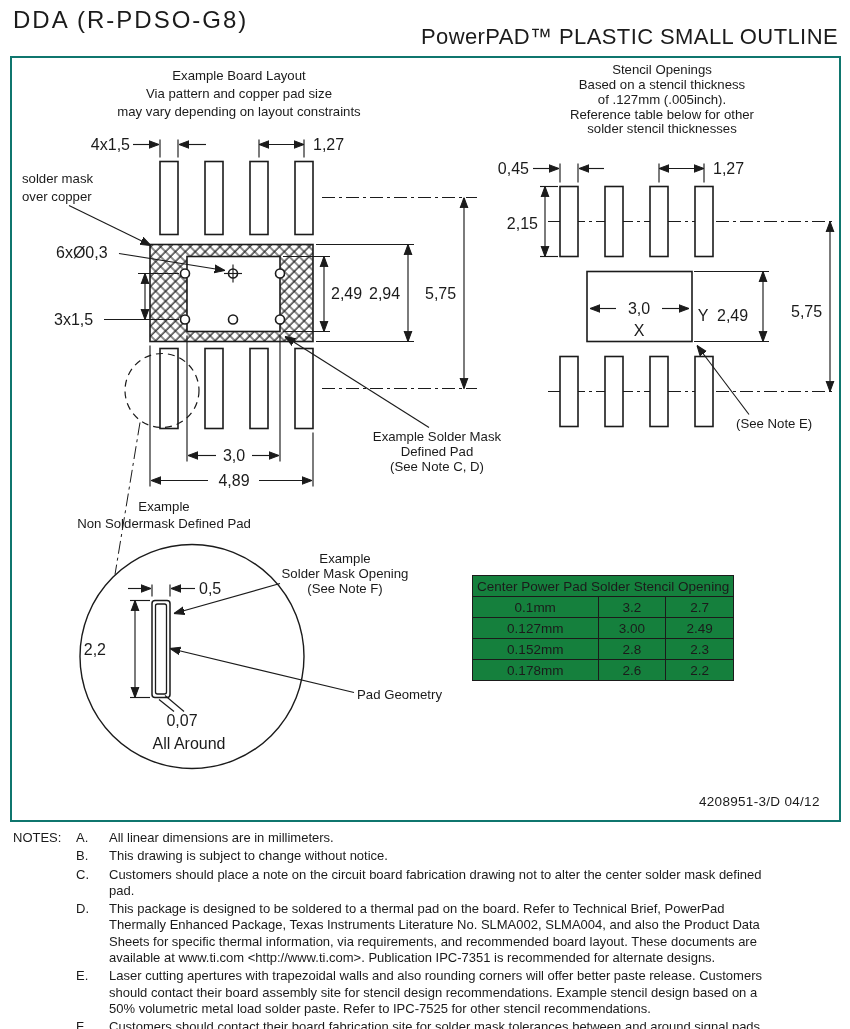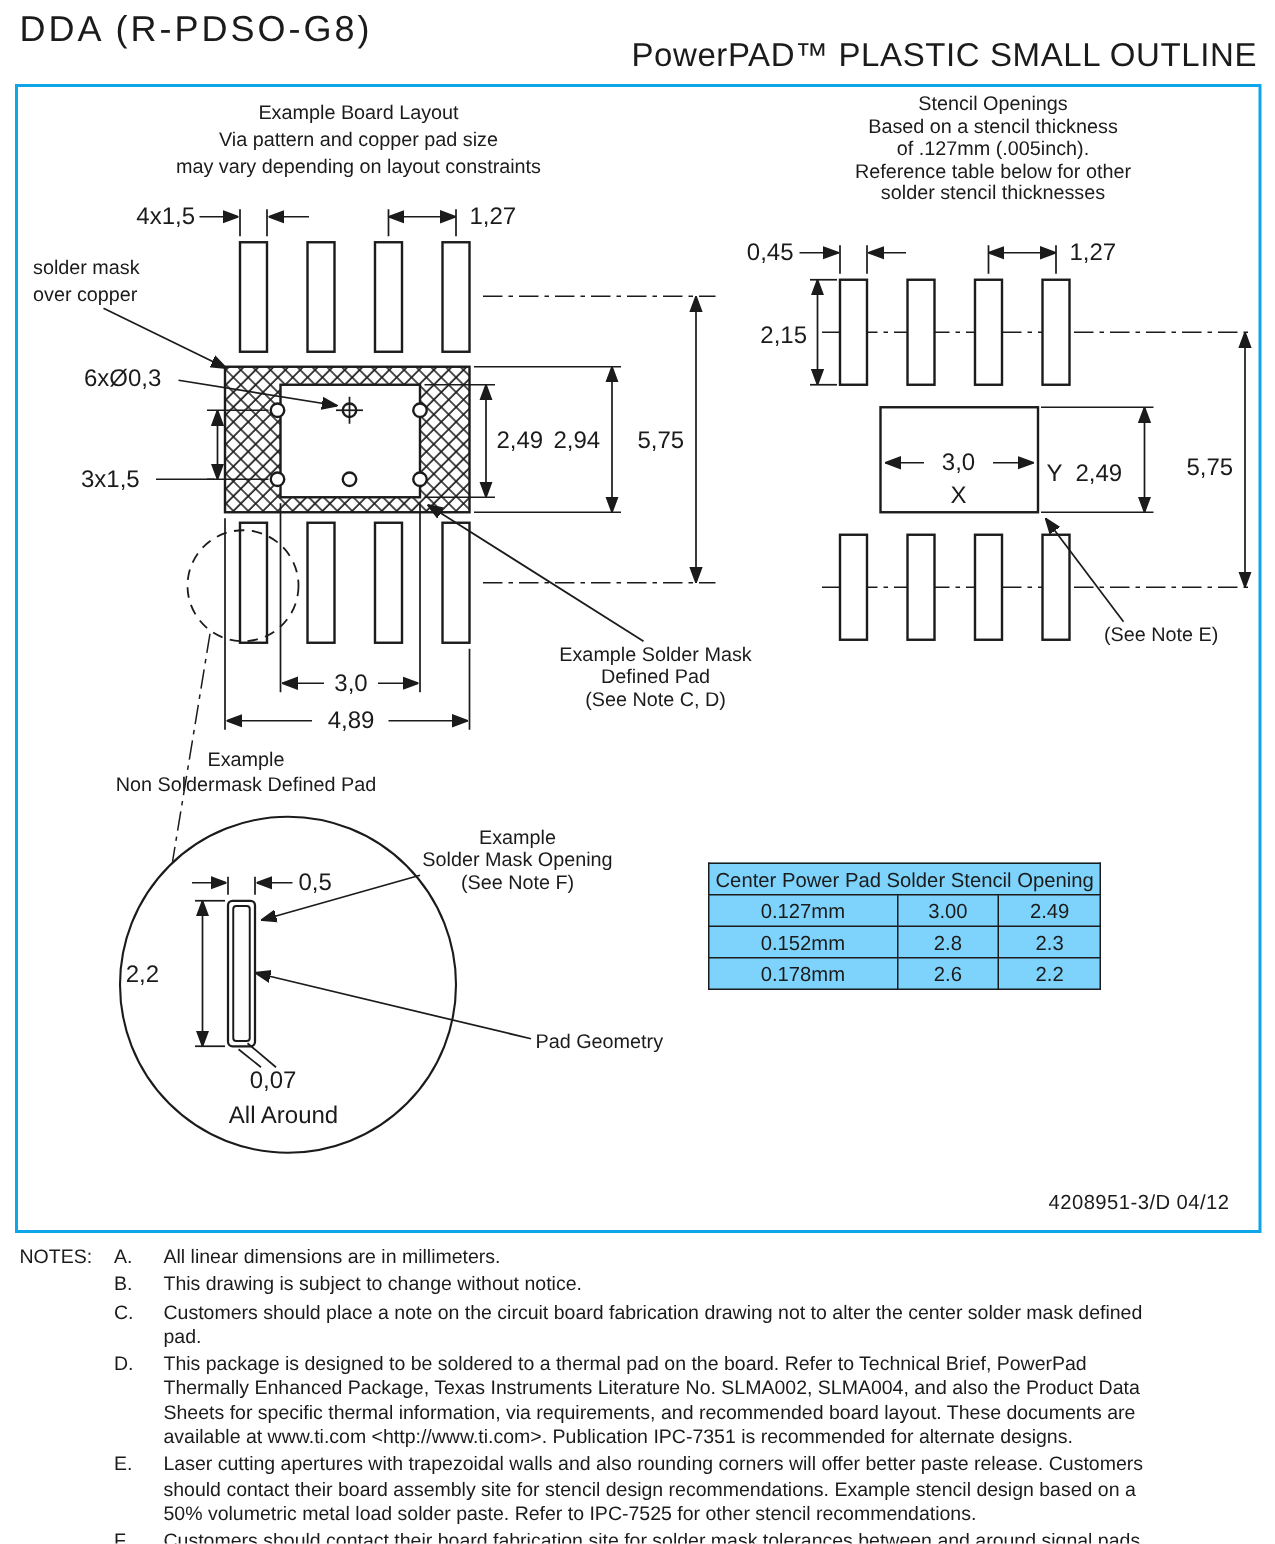--- a/index.html
+++ b/index.html
@@ -5,33 +5,33 @@
   * { margin:0; padding:0; box-sizing:border-box; }
   html,body { background:#fff; }
   body {
     width:850px; height:1029px; position:relative;
     font-family:"Liberation Sans", sans-serif; color:#1b1b1b;
     overflow:hidden;
   }
   .hdr-left  { position:absolute; left:13px; top:6px;  font-size:24px; letter-spacing:2px; white-space:nowrap; }
   .hdr-right { position:absolute; right:12px; top:24px; font-size:22px; letter-spacing:.4px; white-space:nowrap; }
 
-  .frame { position:absolute; left:10px; top:56px; width:831px; height:766px; border:2px solid #0ea5e9; background:#fff; }
+  .frame { position:absolute; left:10px; top:56px; width:831px; height:766px; border:2px solid #0f766e; background:#fff; }
   svg.drawing { position:absolute; left:0; top:0; width:827px; height:762px; }
 
   .drawing line, .drawing rect, .drawing circle, .drawing path { stroke:#1b1b1b; }
   .drawing text { stroke:none; fill:#1b1b1b; font-family:"Liberation Sans", sans-serif; }
   .obj  { stroke-width:1.6; fill:#fff; }
   .thin { stroke-width:1.15; fill:none; }
   .cl   { stroke-width:1; fill:none; stroke-dasharray:13 4 3 4; }
   .dash { stroke-width:1.2; fill:none; stroke-dasharray:7 5; }
   .td { font-size:16px; }
   .tl { font-size:13.2px; }
 
-  table.stencil-table { position:absolute; left:460px; top:517px; border-collapse:collapse; background:#7dd3fc; }
+  table.stencil-table { position:absolute; left:460px; top:517px; border-collapse:collapse; background:#15803d; }
   .stencil-table td { border:1.5px solid #1b1b1b; font-size:13.5px; text-align:center; padding:1px 4px; height:21px; white-space:nowrap; }
   .stencil-table .c1 { width:178px; }
   .stencil-table .c2 { width:71px; }
   .stencil-table .c3 { width:71px; }
 
   .doc-number { position:absolute; left:687px; top:736px; font-size:13.5px; letter-spacing:.3px; white-space:nowrap; }
 
   .notes { position:absolute; left:0; top:830px; width:764px; font-size:13px; line-height:16.3px; }
   .notes-label { position:absolute; left:13px; top:0; }
   .note-item { display:flex; margin:0 0 2px 76px; }
@@ -298,20 +298,25 @@
         </g>
       </g>
     </svg>
 
     <table class="stencil-table">
       <tbody>
           <tr>
         <td colspan="3">Center Power Pad Solder Stencil Opening</td>
       </tr>
       <tr>
+        <td>0.1mm</td>
+        <td>3.2</td>
+        <td>2.7</td>
+      </tr>
+      <tr>
         <td>0.127mm</td>
         <td>3.00</td>
         <td>2.49</td>
       </tr>
       <tr>
         <td>0.152mm</td>
         <td>2.8</td>
         <td>2.3</td>
       </tr>
       <tr>

